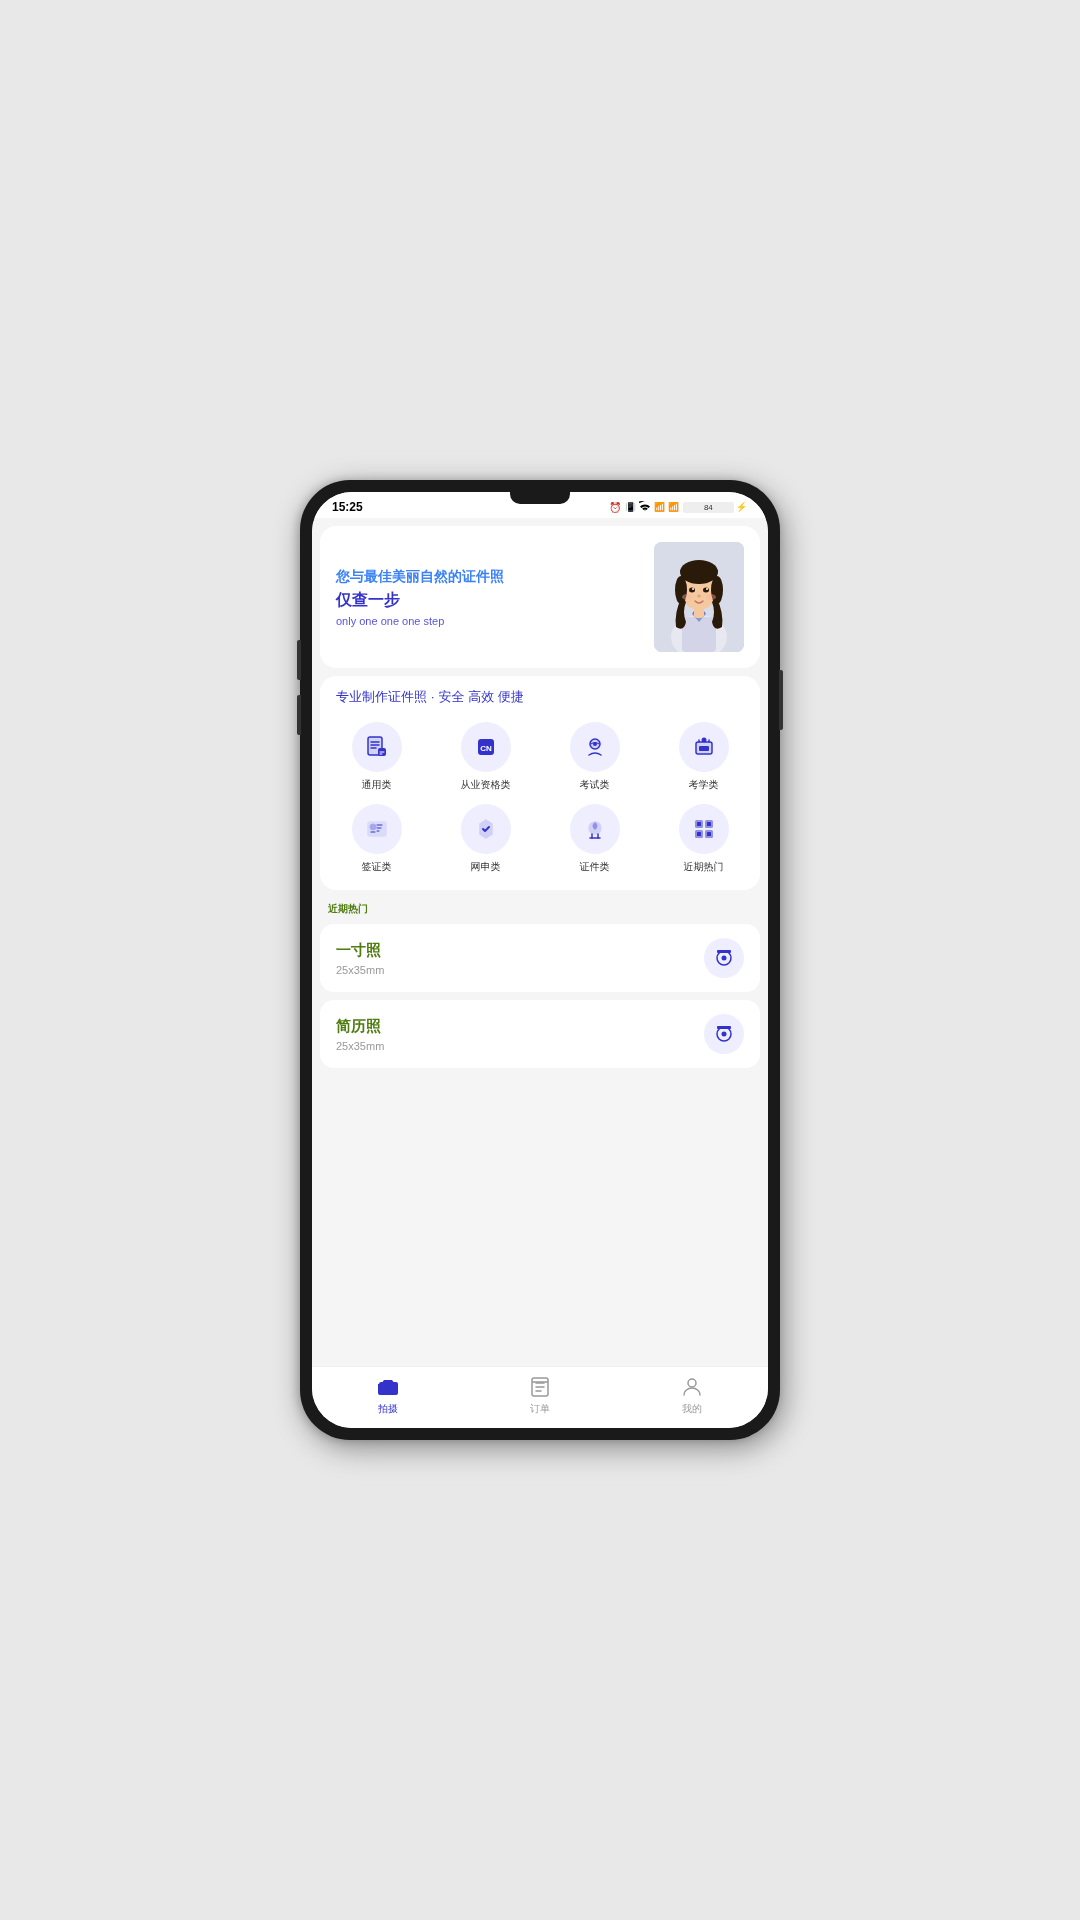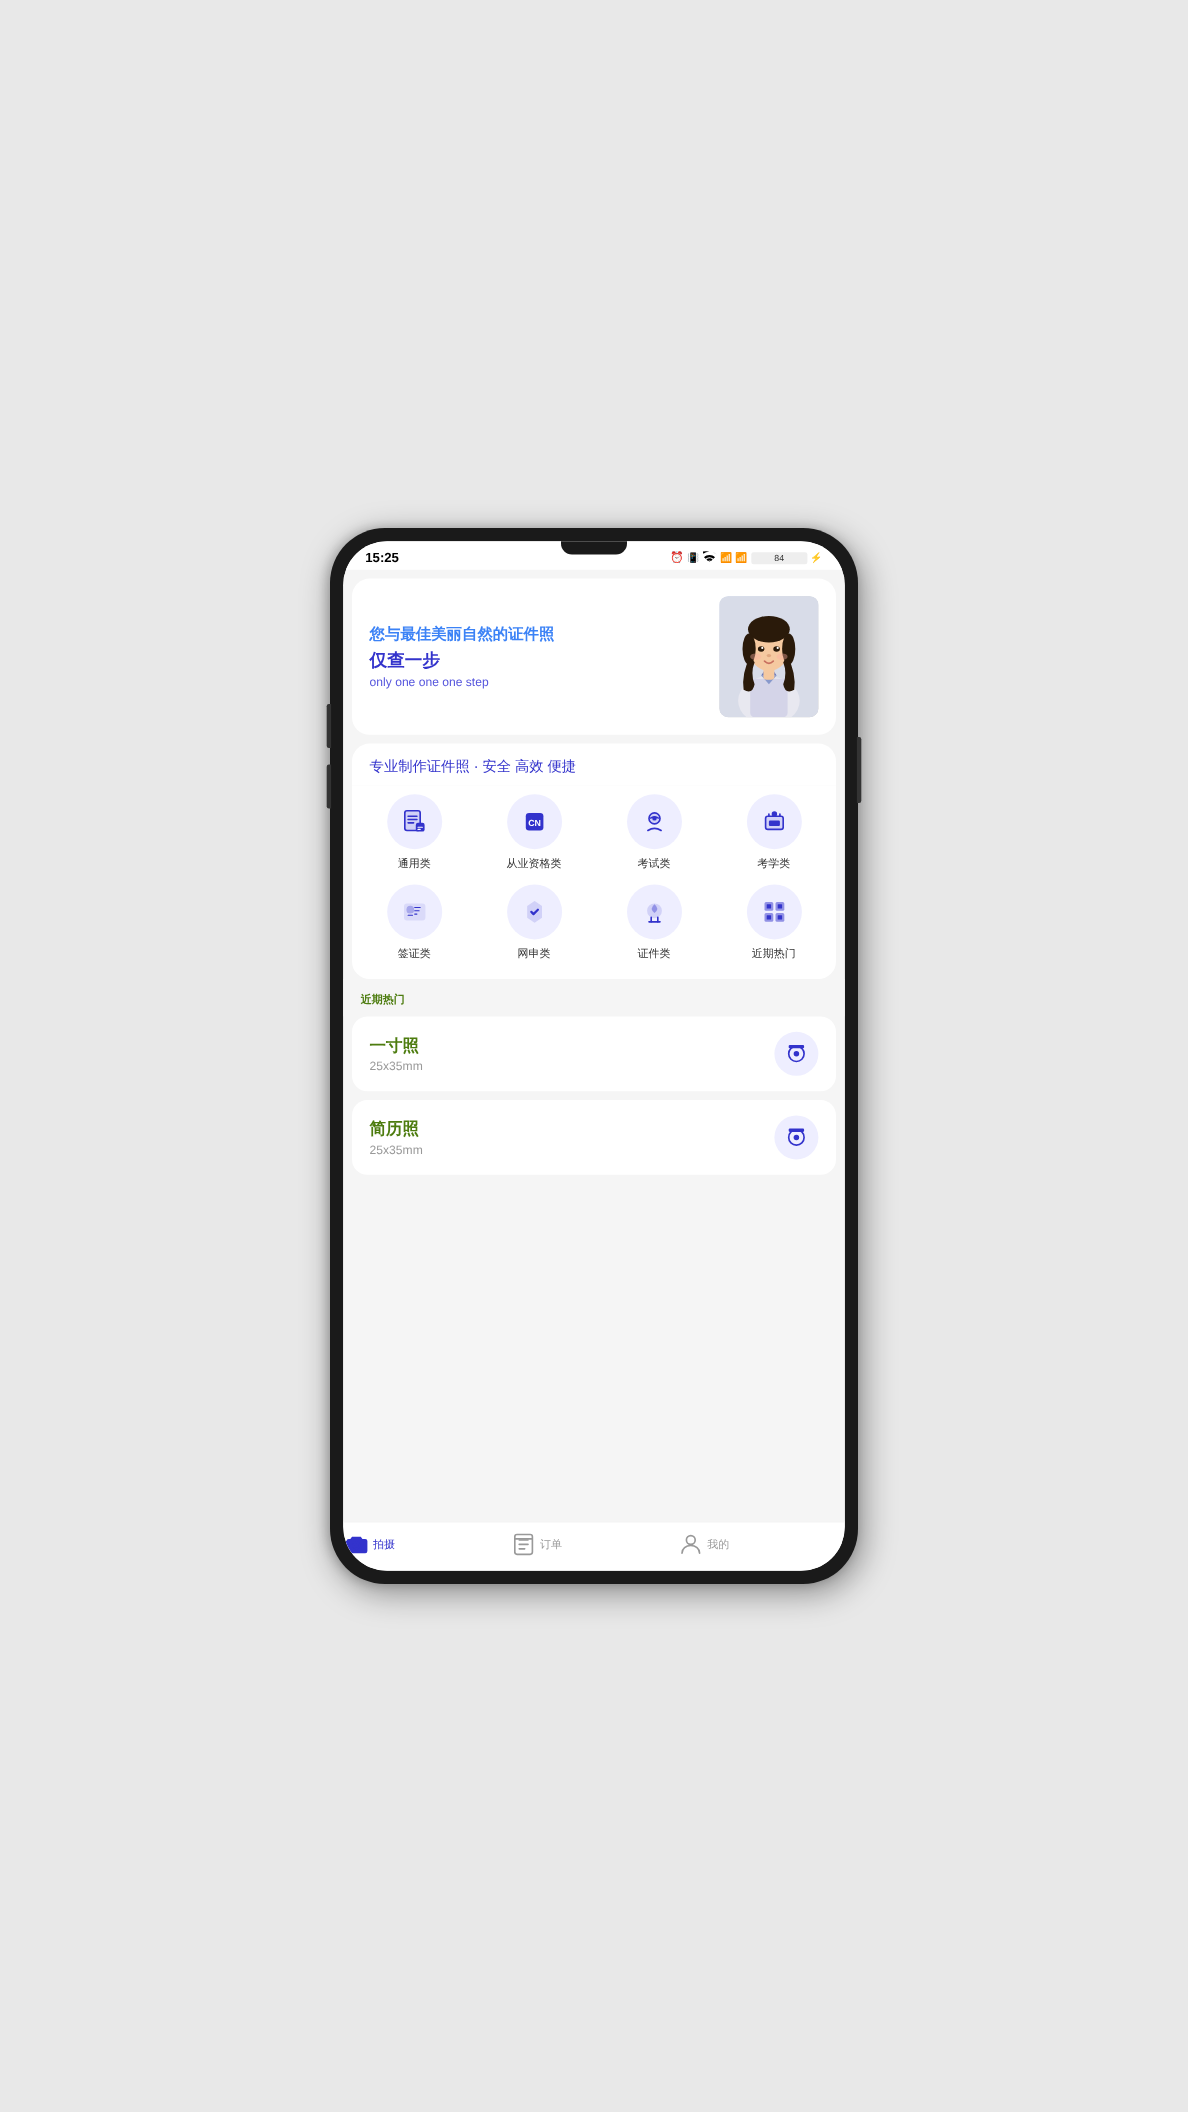--- a/index.html
+++ b/index.html
@@ -214,21 +214,21 @@
     .bottom-nav {
       display: flex;
       background: #fff;
       border-top: 1px solid #f0f0f0;
       padding: 8px 0 12px;
       flex-shrink: 0;
     }
     .nav-item {
       flex: 1;
       display: flex;
-      flex-direction: row;
+      flex-direction: column;
       align-items: center;
       gap: 3px;
       cursor: pointer;
     }
     .nav-icon {
       width: 24px;
       height: 24px;
       display: flex;
       align-items: center;
       justify-content: center;

